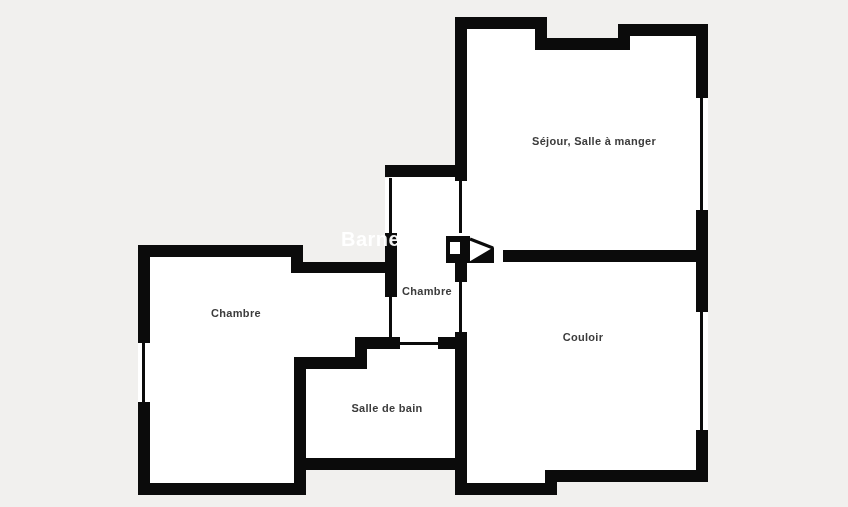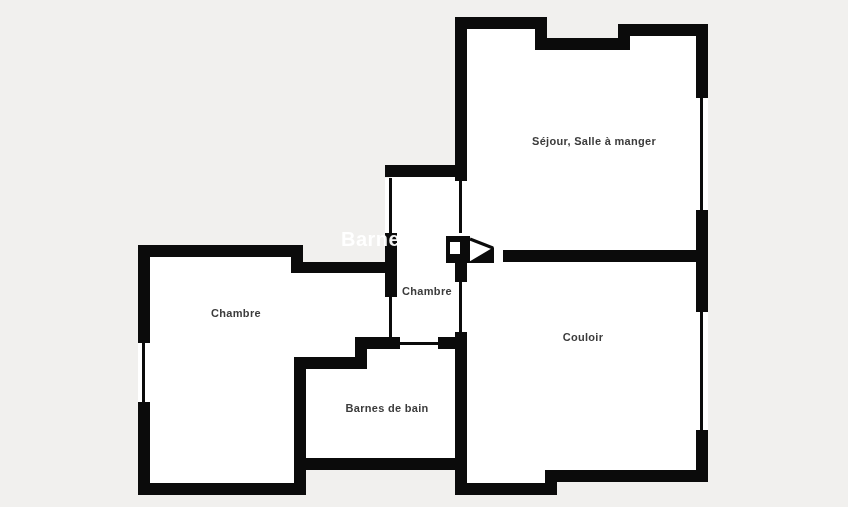--- a/index.html
+++ b/index.html
@@ -103,18 +103,18 @@
   <svg class="door-symbol" width="64" height="44" viewBox="0 0 64 44">
     <rect x="6" y="10" width="24" height="27" fill="#0b0b0b"></rect>
     <rect x="10" y="16" width="10" height="12" fill="#ffffff"></rect>
     <path d="M27 37 L54 37 L54 21 Z" fill="#0b0b0b"></path>
     <path d="M30 13 L53 22" stroke="#0b0b0b" stroke-width="3" fill="none"></path>
   </svg>
 
   <div class="room-label" style="left:594px;top:141px;">Séjour, Salle à manger</div>
   <div class="room-label" style="left:583px;top:337px;">Couloir</div>
   <div class="room-label" style="left:427px;top:291px;">Chambre</div>
-  <div class="room-label" style="left:387px;top:408px;">Barnes de bain</div>
+  <div class="room-label" style="left:387px;top:408px;">Salle de bain</div>
   <div class="room-label" style="left:236px;top:313px;">Chambre</div>
 
   <div class="watermark">Barnes</div>
 
 </div>
 
 </body></html>

